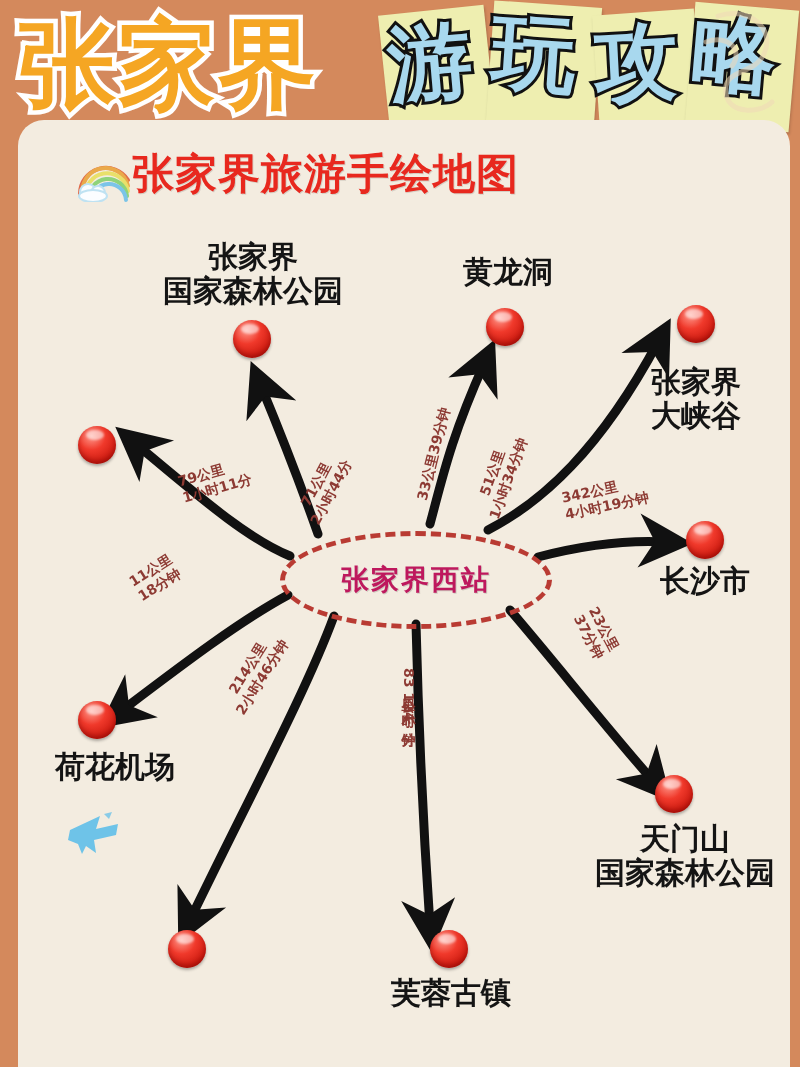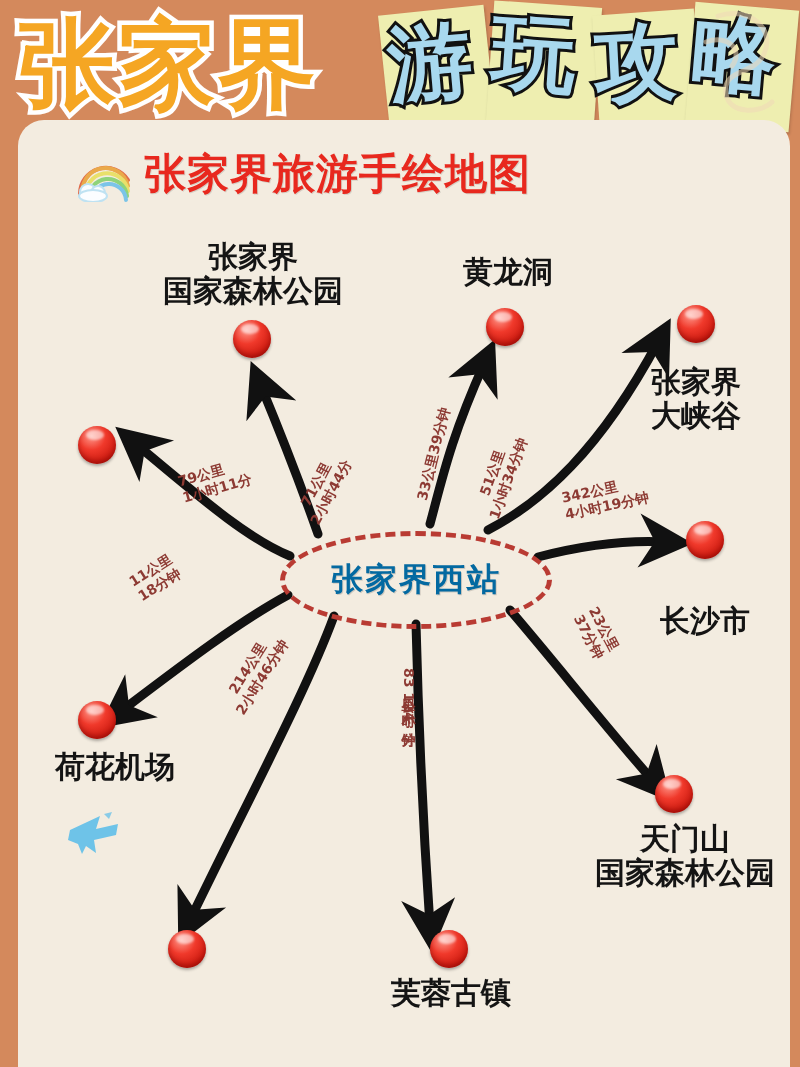--- a/index.html
+++ b/index.html
@@ -81,21 +81,21 @@
     background: #f3ece0;
     border-radius: 26px 26px 0 0;
     overflow: hidden;
   }
 
   #subtitle-row {
     position: absolute;
     left: 56px; top: 26px;
     display: flex;
     align-items: center;
-    gap: 12px;
+    gap: 0;
   }
   #rainbow-icon { width: 58px; height: 56px; flex: none; }
   #subtitle {
     font-size: 42px;
     font-weight: 900;
     color: #e8281e;
     letter-spacing: 1px;
     font-family: "DejaVu Sans", "Liberation Sans", sans-serif;
     text-shadow: 1px 1px 0 rgba(0,0,0,.12);
     white-space: nowrap;
@@ -150,23 +150,23 @@
     position: absolute;
     left: 262px; top: 411px;
     width: 262px; height: 88px;
     border: 5px dashed #b93b33;
     border-radius: 50%;
     display: flex;
     align-items: center;
     justify-content: center;
   }
   #hub-label {
-    font-size: 32px;
+    font-size: 28px;
     font-weight: 900;
-    color: #0369a1;
+    color: #be185d;
     letter-spacing: 2px;
     font-family: "DejaVu Sans", "Liberation Sans", sans-serif;
     text-shadow: 1px 1px 0 rgba(0,0,0,.15);
   }
 
   #plane-icon { position: absolute; left: 48px; top: 690px; width: 58px; height: 48px; }
 </style>
 </head>
 <body>
 
@@ -251,21 +251,21 @@
   <div class="dot" style="left:468px; top:188px;"></div>
   <div class="place" style="left:410px; top:138px; width:160px;font-family:Liberation Mono, monospace;">黄龙洞</div>
 
   <div class="dot" style="left:659px; top:185px;"></div>
   <div class="place" style="left:598px; top:245px; width:160px;">张家界
 大峡谷</div>
 
   <div class="dot" style="left:60px;  top:306px;"></div>
 
   <div class="dot" style="left:668px; top:401px;"></div>
-  <div class="place" style="left:612px; top:444px; width:150px;margin-top:40px;">长沙市</div>
+  <div class="place" style="left:612px; top:444px; width:150px;">长沙市</div>
 
   <div class="dot" style="left:60px;  top:581px;"></div>
   <div class="place" style="left:2px;   top:630px; width:190px;">荷花机场</div>
 
   <div class="dot" style="left:637px; top:655px;"></div>
   <div class="place" style="left:552px; top:702px; width:230px;">天门山
 国家森林公园</div>
 
   <div class="dot" style="left:150px; top:810px;"></div>
 

